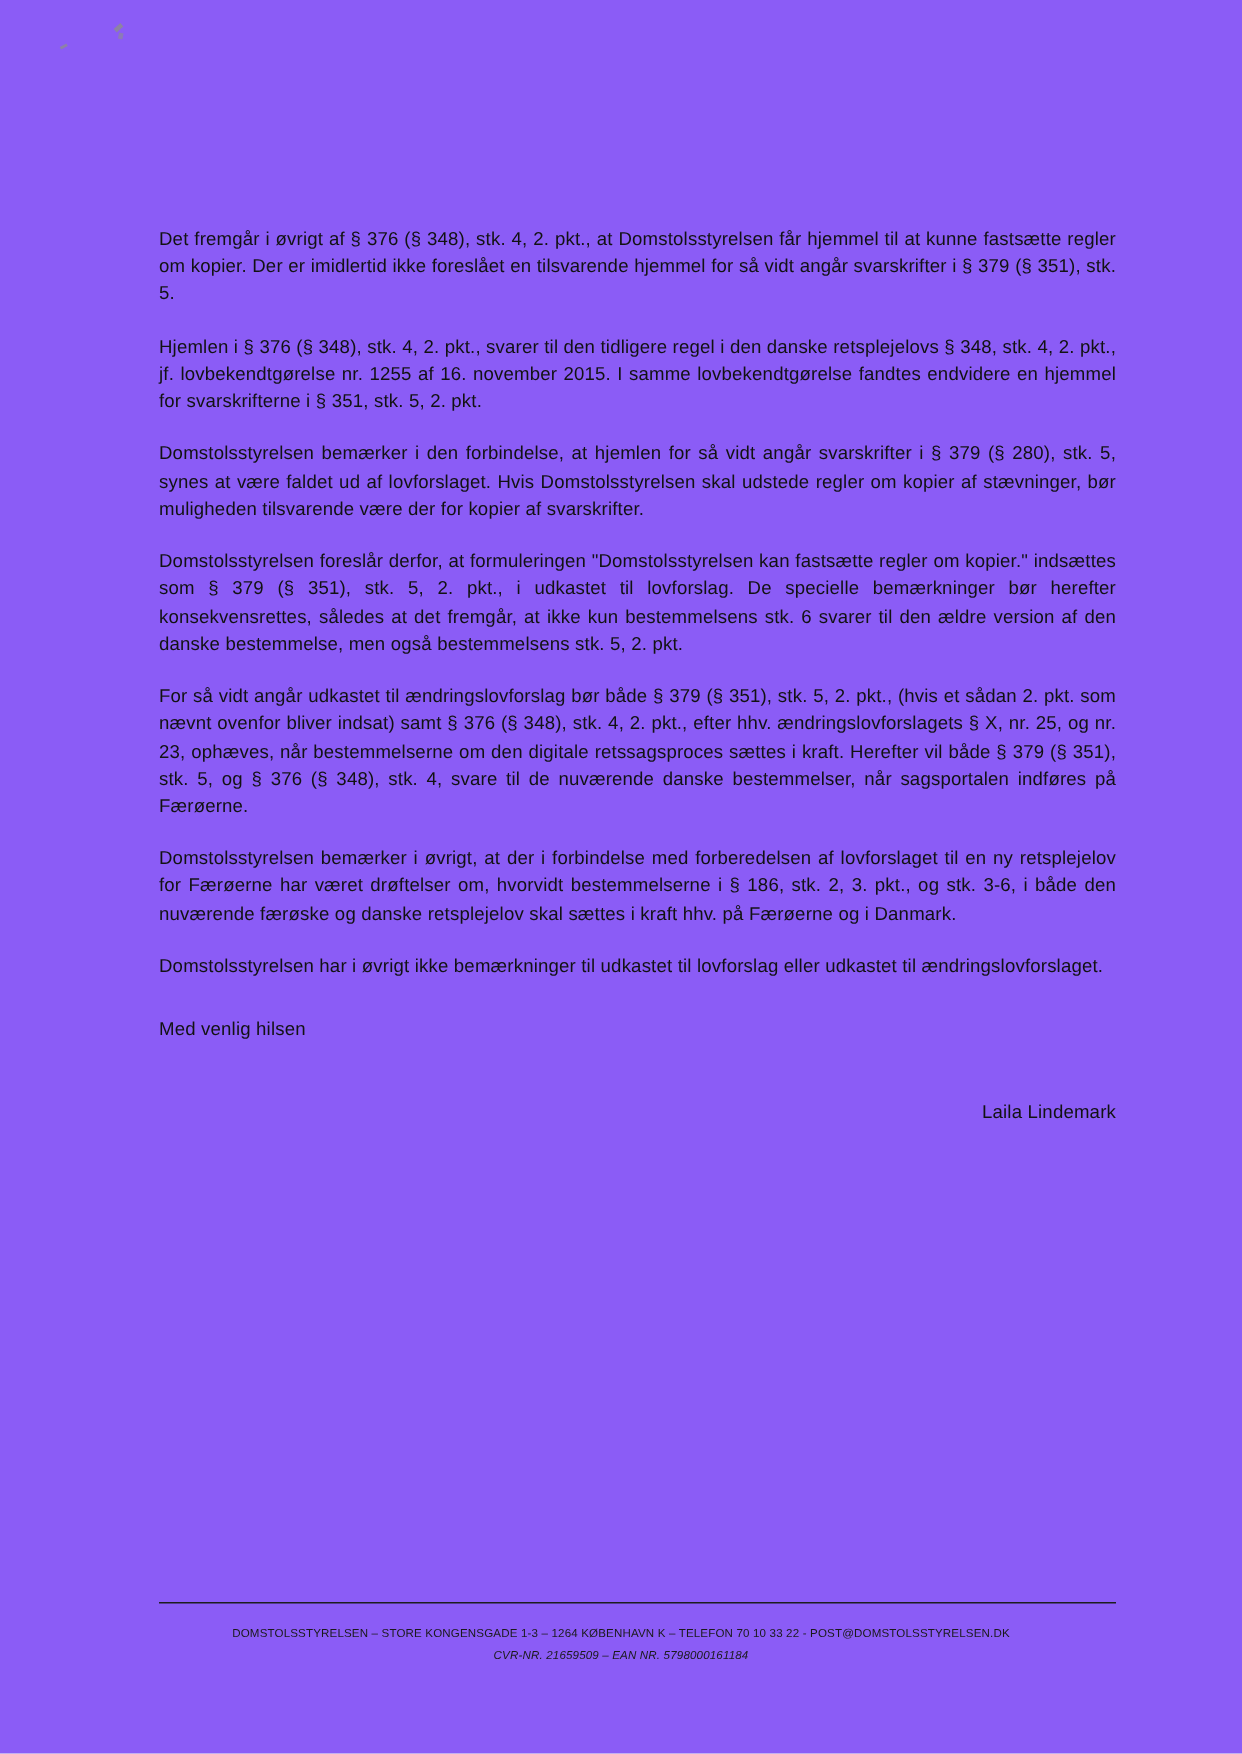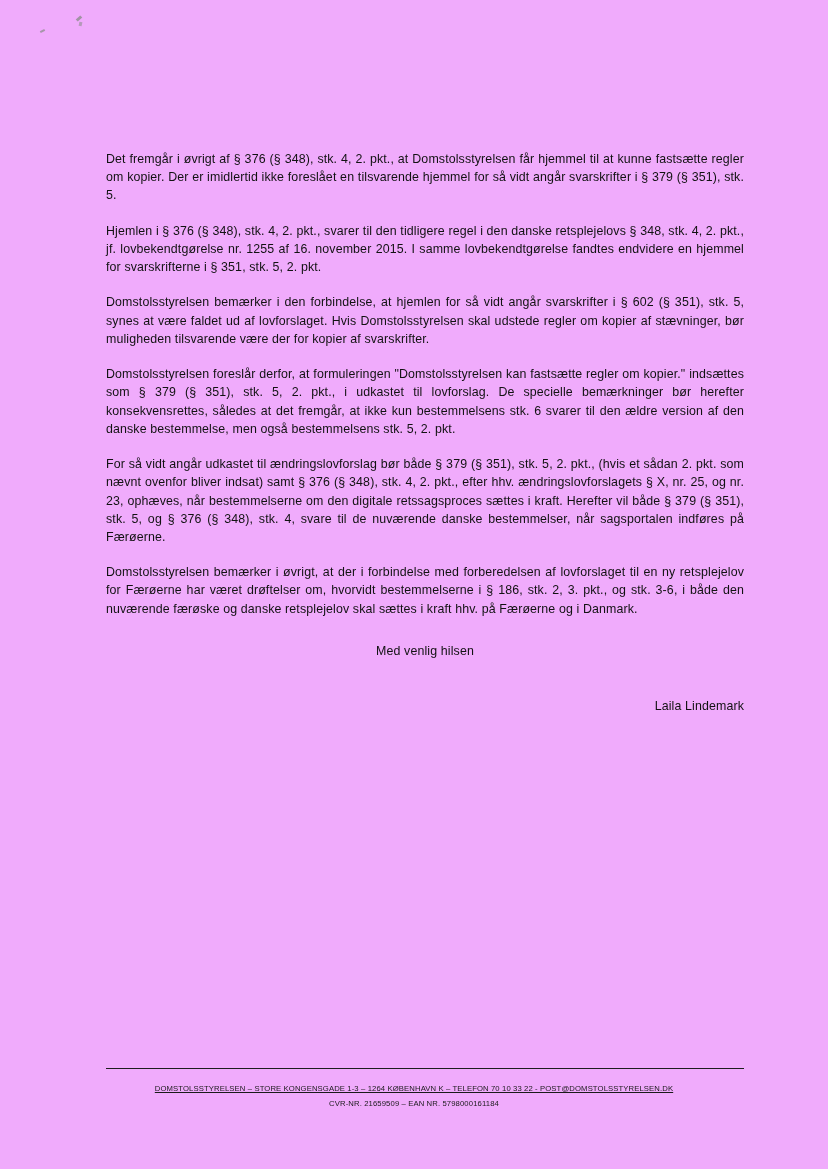--- a/index.html
+++ b/index.html
@@ -7,21 +7,21 @@
     padding: 0;
     background: #f0f0f0;
   }
   body {
     font-family: "Liberation Sans", sans-serif;
   }
   .page {
     position: relative;
     width: 828px;
     height: 1169px;
-    background: #f0abfc;
+    background: #8b5cf6;
     margin: 0 auto;
     overflow: hidden;
     box-sizing: border-box;
   }
   .scan-marks {
     position: absolute;
     top: 0; left: 0; right: 0; height: 60px;
     pointer-events: none;
   }
   .mark {
@@ -58,21 +58,21 @@
     line-height: 1.47;
     color: #121212;
     text-align: justify;
     text-justify: inter-word;
     letter-spacing: 0.01em;
     hyphens: manual;
   }
   p.para:last-child { margin-bottom: 0; }
   p.signoff {
     margin: 24px 0 0 0;
-    text-align: center;
+    text-align: left;
   }
   p.name {
     margin: 37px 0 0 0;
     text-align: right;
   }
   .footer-rule {
     position: absolute;
     left: 106px;
     right: 84px;
     top: 1068px;
@@ -84,47 +84,48 @@
     left: 0;
     right: 0;
     top: 1083px;
     text-align: center;
     color: #1a1a1a;
   }
   .footer .line1 {
     font-size: 7.7px;
     letter-spacing: 0.015em;
     line-height: 1.5;
-    text-decoration: underline;
   }
   .footer .line2 {
     font-size: 7.7px;
     letter-spacing: 0.015em;
     line-height: 1.5;
     margin-top: 3px;
+    font-style: italic;
   }
 </style>
 </head>
 <body>
 
 <div class="page">
 
   <div class="scan-marks">
     <span class="mark m1"></span>
     <span class="mark m2"></span>
     <span class="mark m3"></span>
   </div>
 
   <div class="content">
     <p class="para">Det fremgår i øvrigt af § 376 (§ 348), stk. 4, 2. pkt., at Domstolsstyrelsen får hjemmel til at kunne fastsætte regler om kopier. Der er imidlertid ikke foreslået en tilsvarende hjemmel for så vidt angår svarskrifter i § 379 (§ 351), stk. 5.</p>
     <p class="para">Hjemlen i § 376 (§ 348), stk. 4, 2. pkt., svarer til den tidligere regel i den danske retsplejelovs § 348, stk. 4, 2. pkt., jf. lovbekendtgørelse nr. 1255 af 16. november 2015. I samme lovbekendtgørelse fandtes endvidere en hjemmel for svarskrifterne i § 351, stk. 5, 2. pkt.</p>
-    <p class="para">Domstolsstyrelsen bemærker i den forbindelse, at hjemlen for så vidt angår svarskrifter i § 602 (§ 351), stk. 5, synes at være faldet ud af lovforslaget. Hvis Domstolsstyrelsen skal udstede regler om kopier af stævninger, bør muligheden tilsvarende være der for kopier af svarskrifter.</p>
+    <p class="para">Domstolsstyrelsen bemærker i den forbindelse, at hjemlen for så vidt angår svarskrifter i § 379 (§ 280), stk. 5, synes at være faldet ud af lovforslaget. Hvis Domstolsstyrelsen skal udstede regler om kopier af stævninger, bør muligheden tilsvarende være der for kopier af svarskrifter.</p>
     <p class="para">Domstolsstyrelsen foreslår derfor, at formuleringen "Domstolsstyrelsen kan fastsætte regler om kopier." indsættes som § 379 (§ 351), stk. 5, 2. pkt., i udkastet til lovforslag. De specielle bemærkninger bør herefter konsekvensrettes, således at det fremgår, at ikke kun bestemmelsens stk. 6 svarer til den ældre version af den danske bestemmelse, men også bestemmelsens stk. 5, 2. pkt.</p>
     <p class="para">For så vidt angår udkastet til ændringslovforslag bør både § 379 (§ 351), stk. 5, 2. pkt., (hvis et sådan 2. pkt. som nævnt ovenfor bliver indsat) samt § 376 (§ 348), stk. 4, 2. pkt., efter hhv. ændringslovforslagets § X, nr. 25, og nr. 23, ophæves, når bestemmelserne om den digitale retssagsproces sættes i kraft. Herefter vil både § 379 (§ 351), stk. 5, og § 376 (§ 348), stk. 4, svare til de nuværende danske bestemmelser, når sagsportalen indføres på Færøerne.</p>
     <p class="para">Domstolsstyrelsen bemærker i øvrigt, at der i forbindelse med forberedelsen af lovforslaget til en ny retsplejelov for Færøerne har været drøftelser om, hvorvidt bestemmelserne i § 186, stk. 2, 3. pkt., og stk. 3-6, i både den nuværende færøske og danske retsplejelov skal sættes i kraft hhv. på Færøerne og i Danmark.</p>
+    <p class="para">Domstolsstyrelsen har i øvrigt ikke bemærkninger til udkastet til lovforslag eller udkastet til ændringslovforslaget.</p>
     <p class="para signoff">Med venlig hilsen</p>
     <p class="para name">Laila Lindemark</p>
   </div>
 
   <div class="footer-rule"></div>
 
   <div class="footer">
     <div class="line1">DOMSTOLSSTYRELSEN – STORE KONGENSGADE 1-3 – 1264 KØBENHAVN K – TELEFON 70 10 33 22 - POST@DOMSTOLSSTYRELSEN.DK</div>
     <div class="line2">CVR-NR. 21659509 – EAN NR. 5798000161184</div>
   </div>

